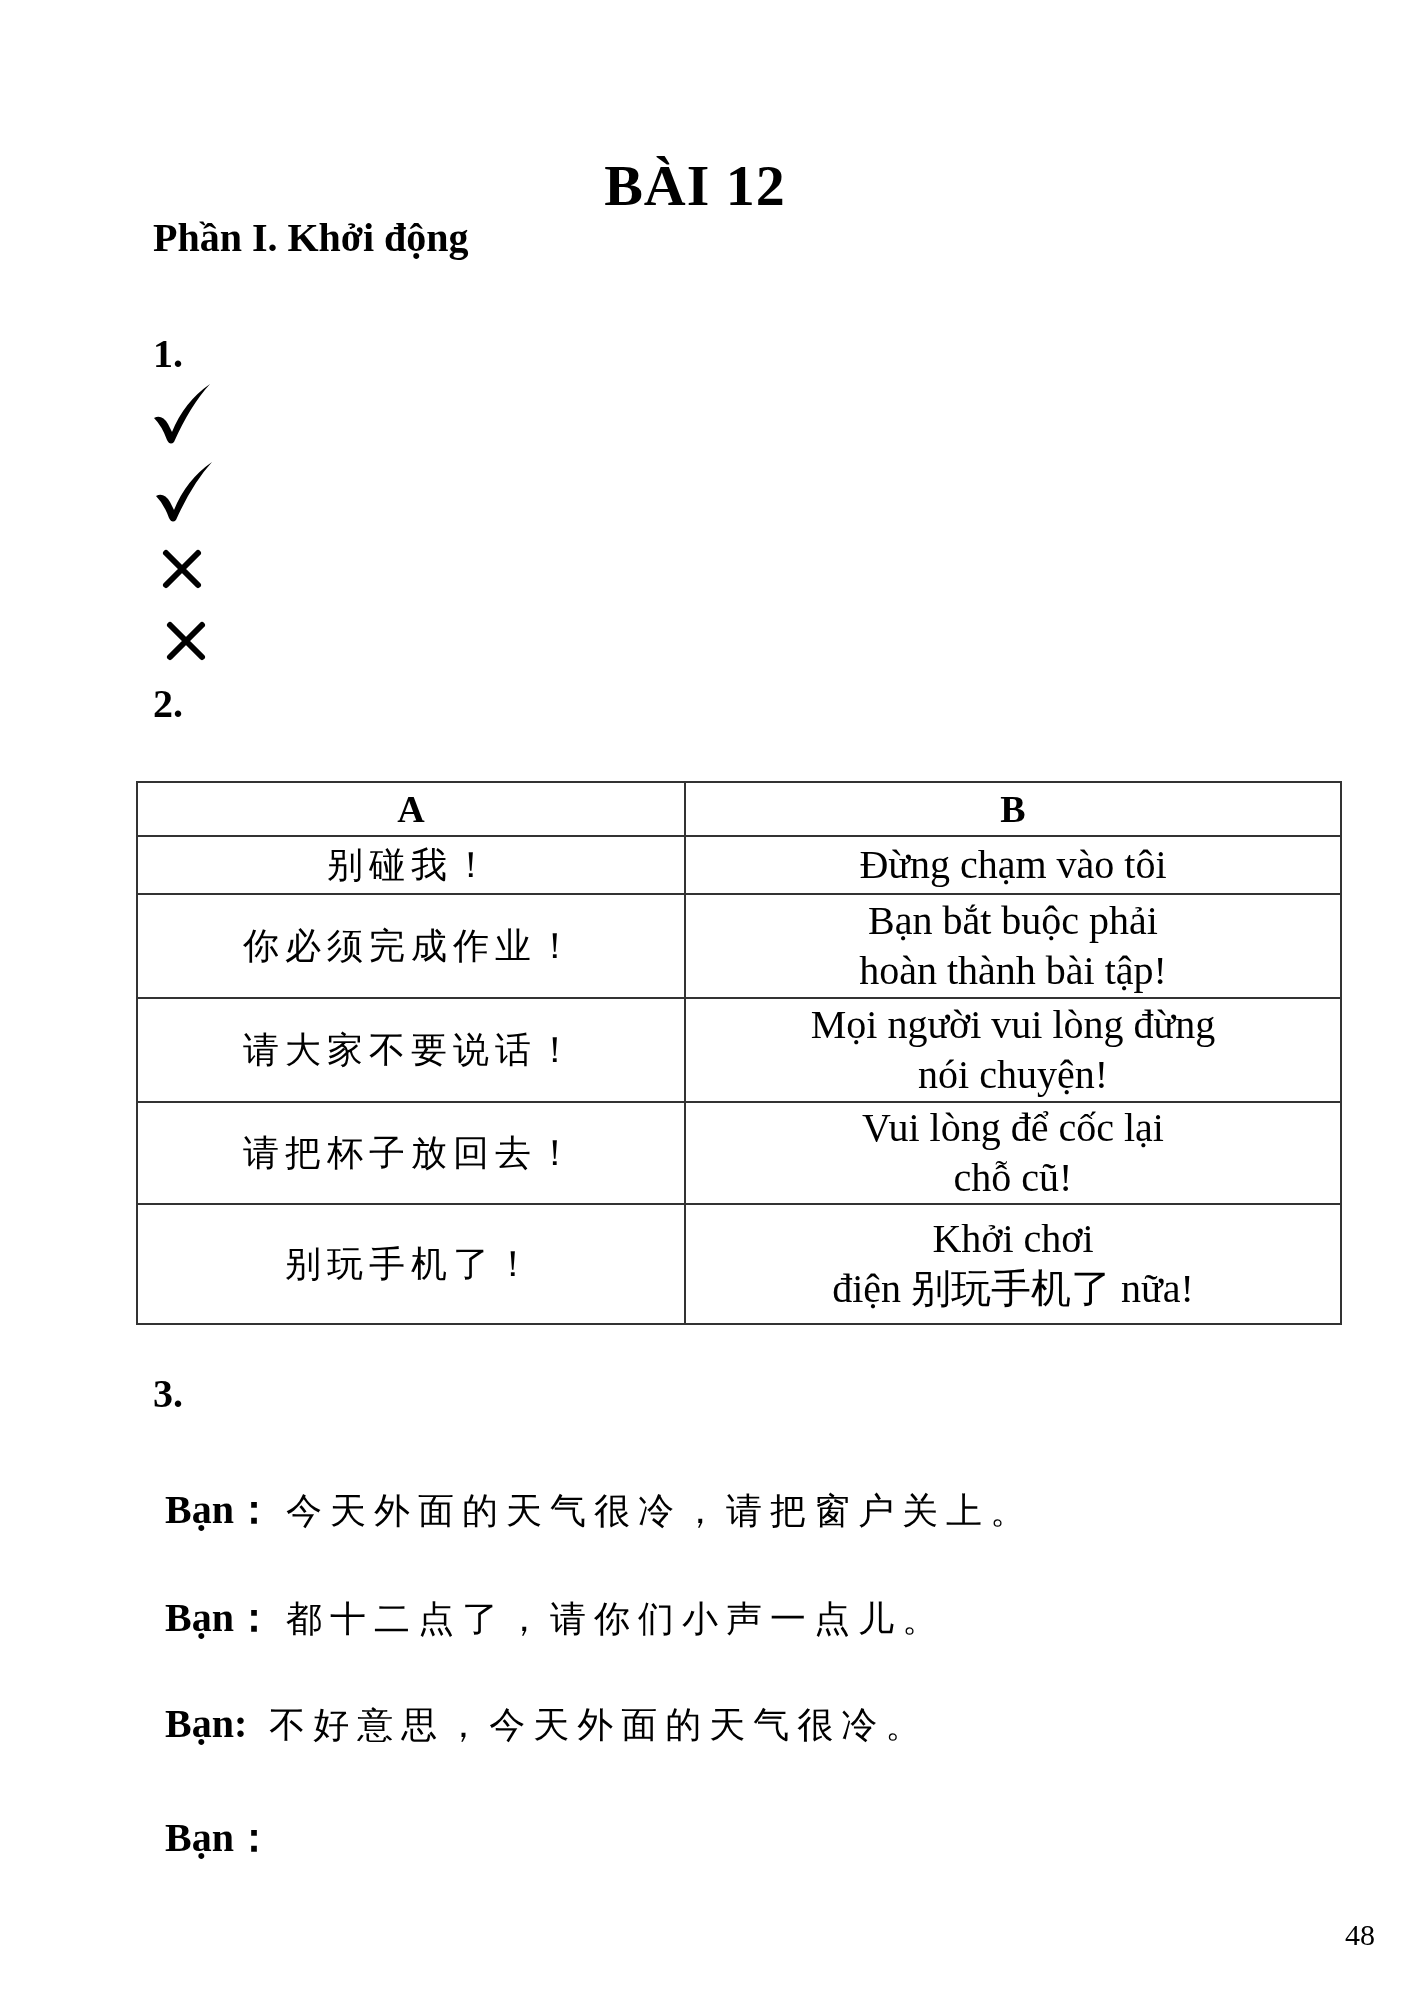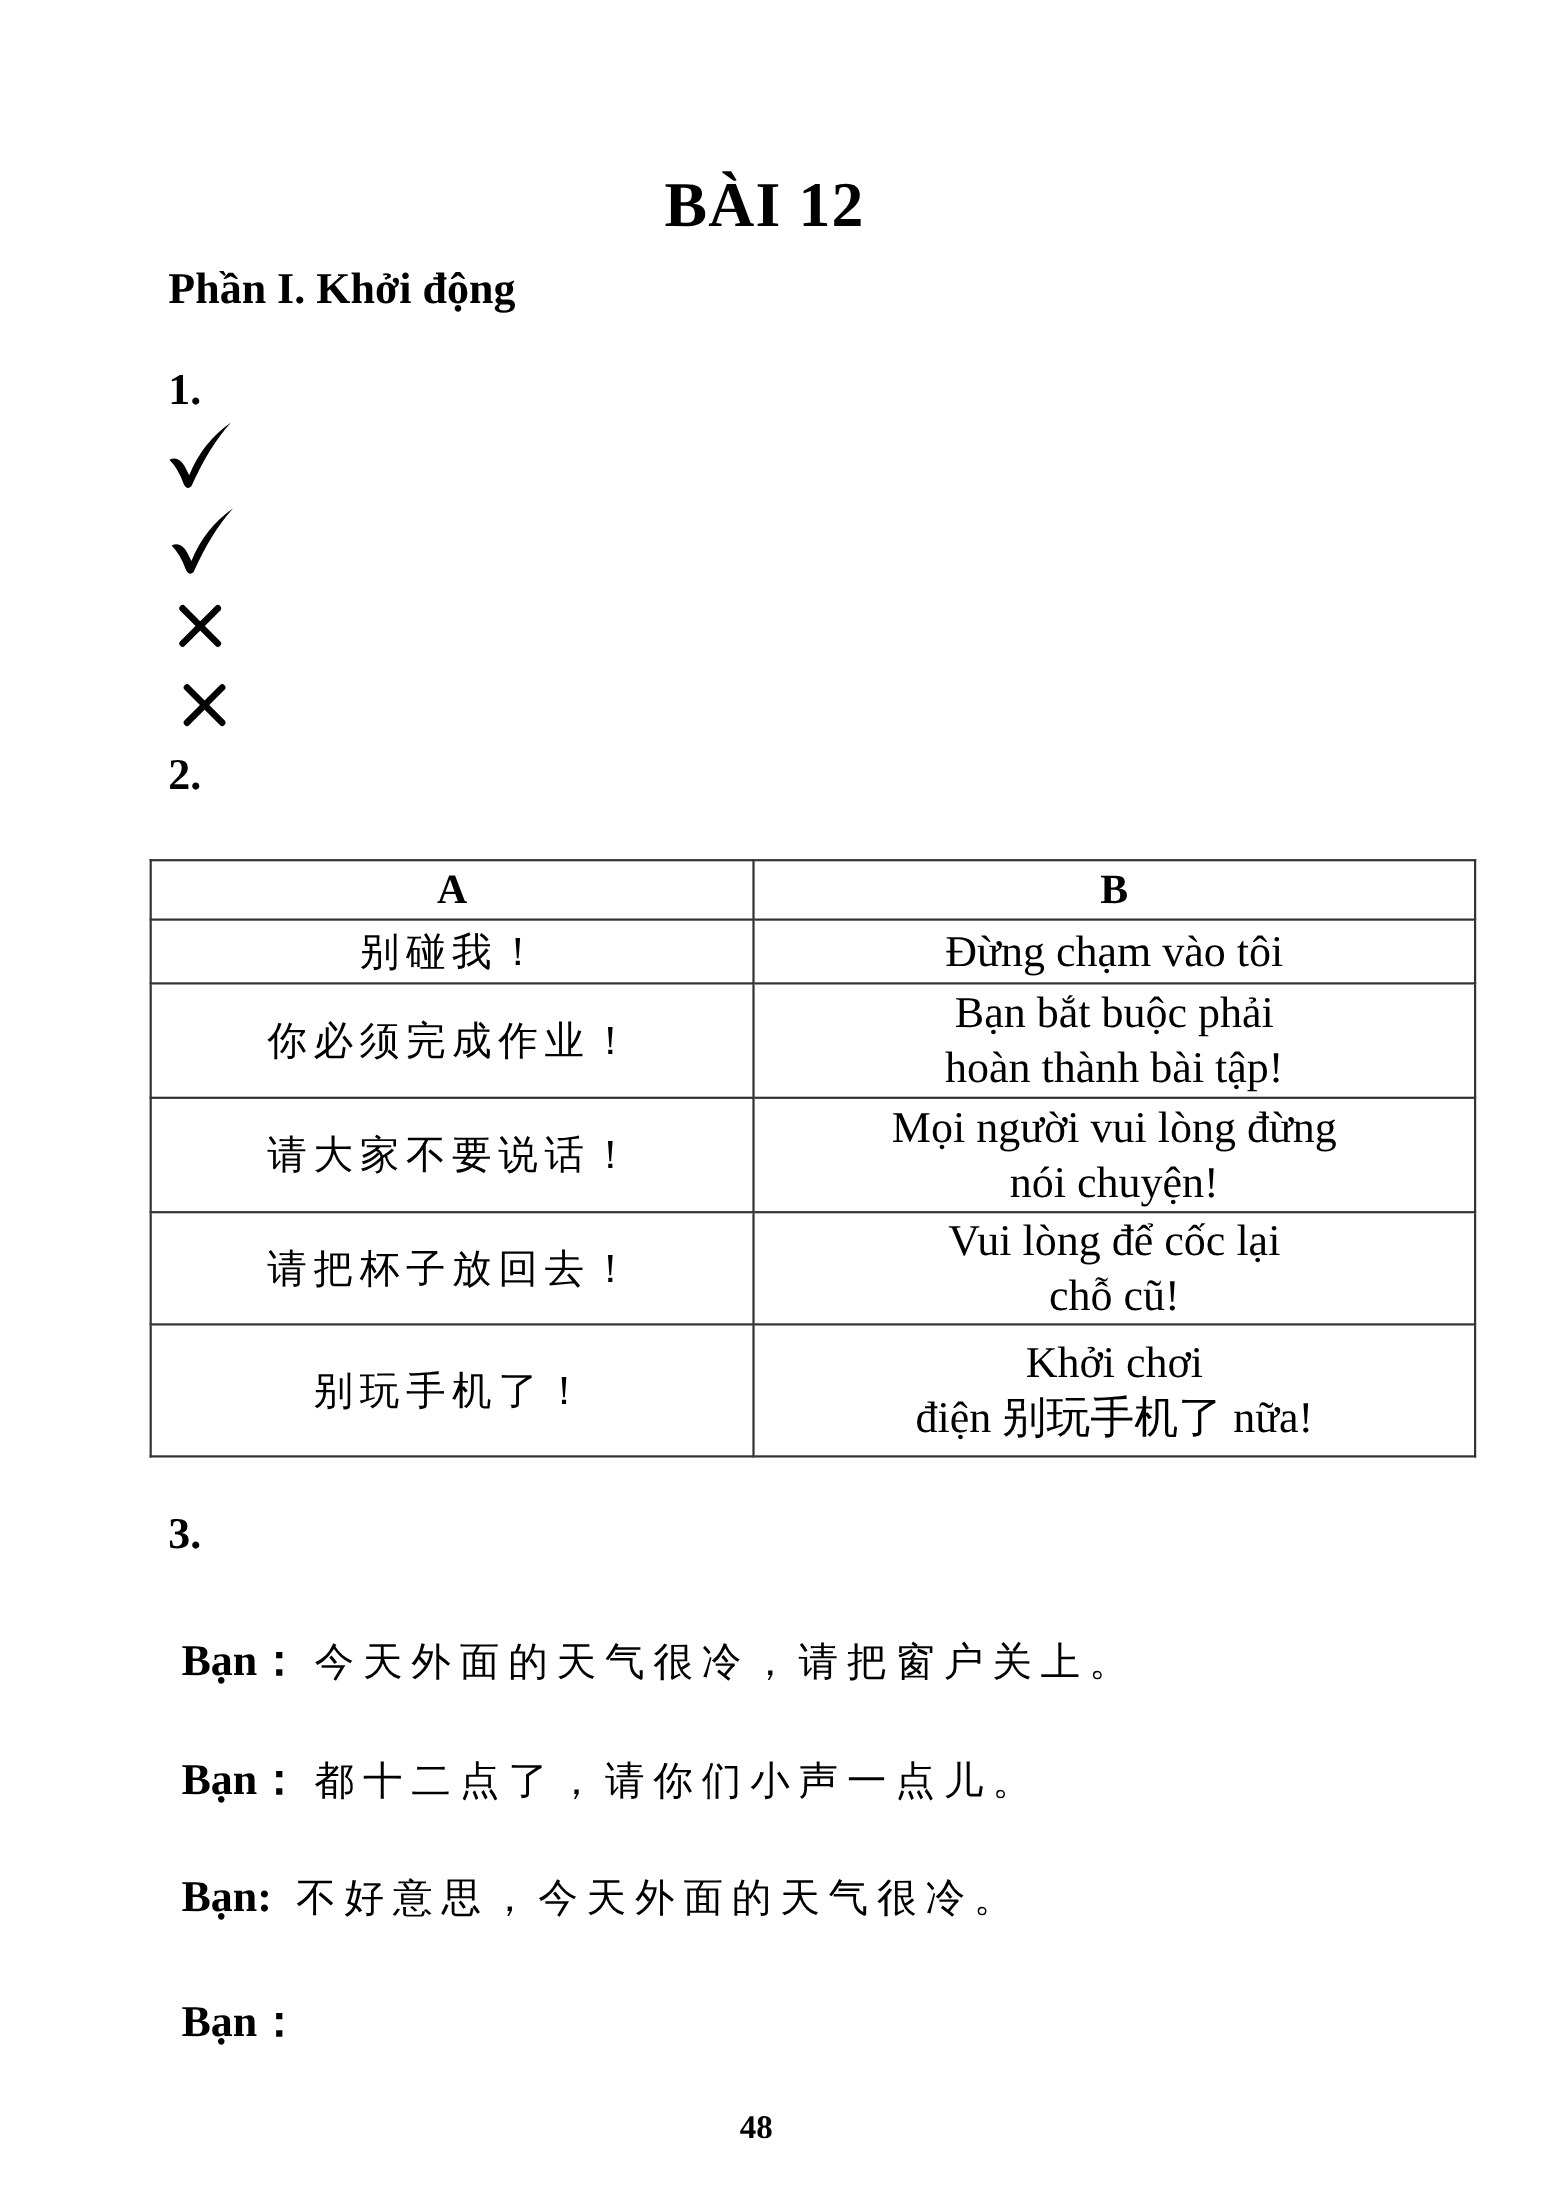--- a/index.html
+++ b/index.html
@@ -1,33 +1,33 @@
 <!DOCTYPE html>
 <html><head>
 <meta charset="utf-8">
 <style>
   html, body { margin:0; padding:0; background:#ffffff; }
   body { width:1407px; height:2000px; position:relative; overflow:hidden;
          font-family:"Liberation Serif","DejaVu Serif",serif; color:#000; }
   .abs { position:absolute; }
   .title { left:0; width:1390px; top:152px; text-align:center; font-size:58px; font-weight:bold; letter-spacing:1px; }
-  .section { left:153px; top:238px; font-size:40px; font-weight:bold; }
+  .section { left:153px; top:214px; font-size:40px; font-weight:bold; }
   .qnum { font-size:40px; font-weight:bold; left:153px; }
   .mark { left:150px; width:70px; height:70px; }
   table.match { position:absolute; left:136px; top:781px; width:1206px; border-collapse:collapse; }
   table.match td, table.match th { border:2px solid #333; text-align:center; vertical-align:middle; padding:0; }
   table.match th { font-size:38px; font-weight:bold; height:52px; line-height:50px; }
   .col-a { width:546px; }
   .zh { font-family:"DejaVu Sans","Liberation Sans",sans-serif; font-size:36px; letter-spacing:6px; }
   .vi { font-size:40px; line-height:50px; }
   .line { left:153px; font-size:40px; display:flex; align-items:baseline;margin-left:12px; }
   .line .who { font-weight:bold; }
   .line .sep { font-weight:bold; margin-right:12px; }
   .line .zh { font-size:36px; letter-spacing:8px; }
-  .pagenum { left:0; width:1375px; text-align:center; top:1918px; font-size:30px; font-weight:bold; }
+  .pagenum { left:0; width:1375px; text-align:right; top:1918px; font-size:30px; font-weight:normal; }
 </style>
 </head>
 <body>
 
 <div class="abs title">BÀI 12</div>
 <div class="abs section">Phần I. Khởi động</div>
 
 <div class="abs qnum" style="top:330px;">1.</div>
 
 <div class="abs mark" style="top:380px;">

